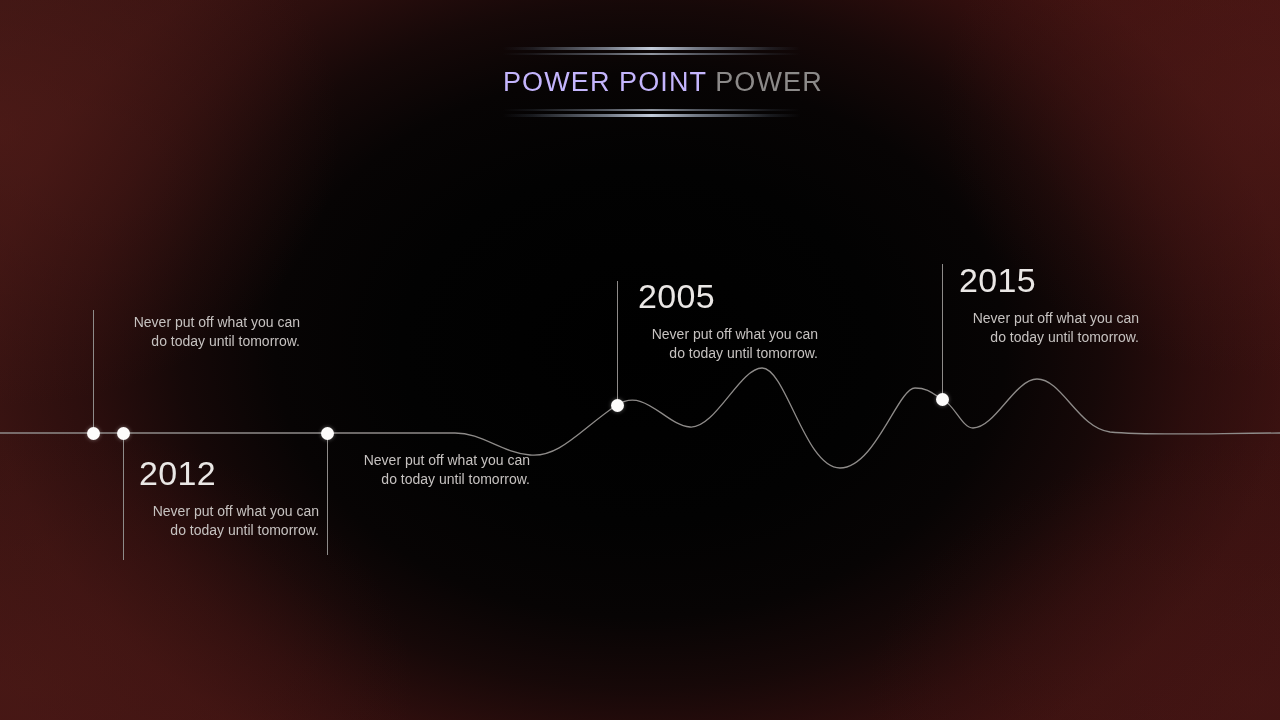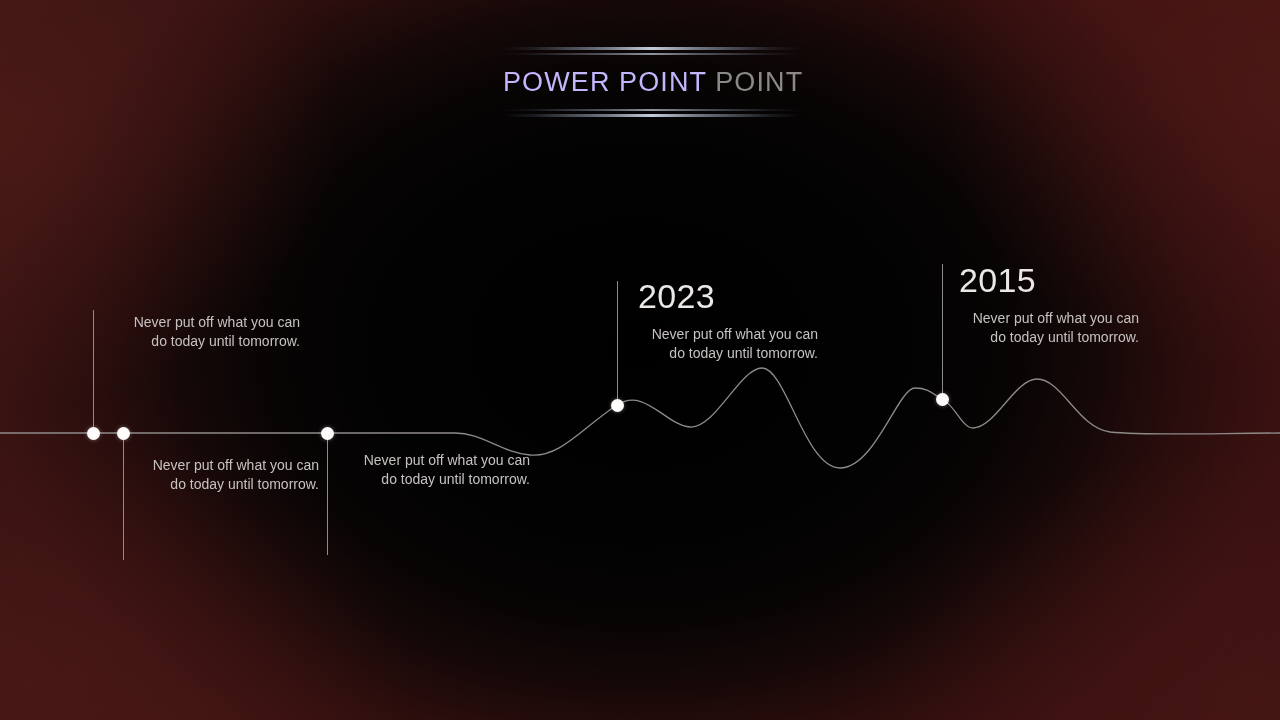--- a/index.html
+++ b/index.html
@@ -133,21 +133,21 @@
 <div id="slide">
 
   <div class="bg-base"></div>
   <div class="bg-vignette"></div>
   <div class="bg-corner-glow"></div>
 
   <div class="title-block">
     <div class="rule"></div>
     <div class="rule-gap"></div>
     <div class="rule thin"></div>
-    <div class="title-text"><span class="title-strong">POWER POINT</span><span class="title-soft"> POINT</span></div>
+    <div class="title-text"><span class="title-strong">POWER POINT</span><span class="title-soft"> POWER</span></div>
     <div class="rule thin"></div>
     <div class="rule-gap"></div>
     <div class="rule"></div>
   </div>
 
   <svg class="curve" width="1280" height="720" viewBox="0 0 1280 720">
     <path d="M 0 433
              L 455 433
              C 482 433, 500 452, 530 455
              C 560 458, 582 428, 617 405
@@ -172,29 +172,30 @@
   <div class="dot" style="left:117px; top:427px;"></div>
   <div class="dot" style="left:321px; top:427px;"></div>
   <div class="dot" style="left:611px; top:399px;"></div>
   <div class="dot" style="left:936px; top:393px;"></div>
 
   <div class="milestone" style="left:120px; top:313px;">
     <div class="desc">Never put off what you can do today until tomorrow.</div>
   </div>
 
   <div class="milestone" style="left:139px; top:456px;">
+    <div class="year">2012</div>
     <div class="desc">Never put off what you can do today until tomorrow.</div>
   </div>
 
   <div class="milestone" style="left:350px; top:451px;">
     <div class="desc">Never put off what you can do today until tomorrow.</div>
   </div>
 
   <div class="milestone" style="left:638px; top:279px;">
-    <div class="year">2023</div>
+    <div class="year">2005</div>
     <div class="desc">Never put off what you can do today until tomorrow.</div>
   </div>
 
   <div class="milestone" style="left:959px; top:263px;">
     <div class="year">2015</div>
     <div class="desc">Never put off what you can do today until tomorrow.</div>
   </div>
 
 </div>
 

